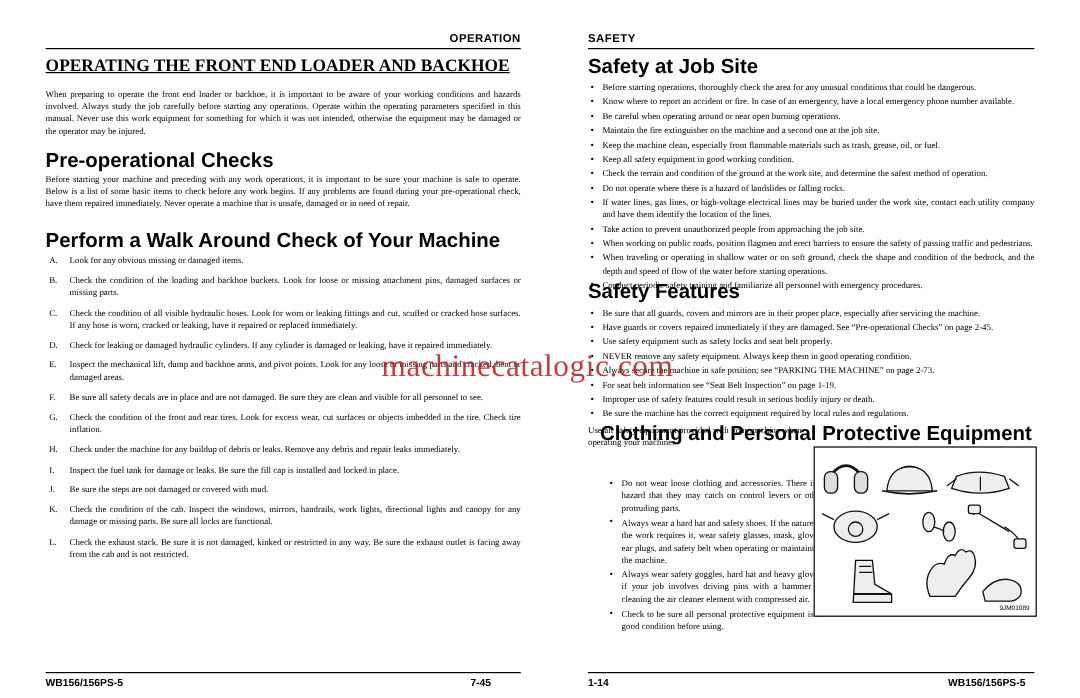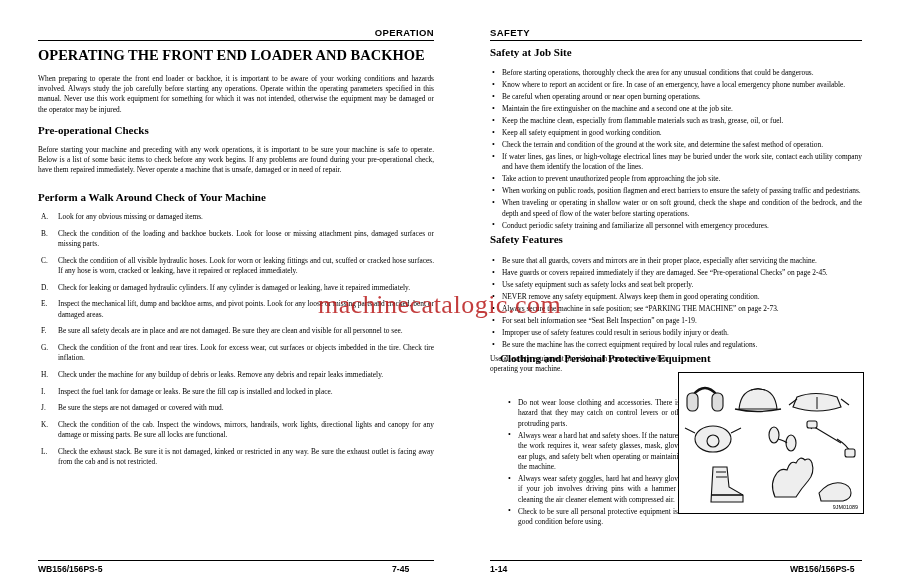--- a/index.html
+++ b/index.html
@@ -24,26 +24,26 @@
     position:absolute;top:27px;font-size:9.5px;font-weight:bold;
     font-family:"Liberation Sans", sans-serif;letter-spacing:.4px;
   }
   .hdr-rule{
     position:absolute;height:1px;background:#000;
   }
 
   .h1{
     position:absolute;
     font-family:"Liberation Serif", serif;
-    font-weight:bold;font-size:14.5px;
+    font-weight:bold;font-size:14.5px;text-decoration:underline;
   }
   .h2{
     position:absolute;
-    font-family:Liberation Serif, serif;
-    font-weight:bold;font-size:11px;
+    font-family:Liberation Sans, sans-serif;
+    font-weight:bold;font-size:17px;
   }
   .para{
     position:absolute;
     font-size:7.4px;line-height:10.2px;text-align:justify;
   }
   .bullets{
     position:absolute;
     font-size:7.4px;line-height:10.4px;
   }
   .bullets .bi{
@@ -134,20 +134,21 @@
     <div class="h2" style="left:40px;top:46px;">Safety at Job Site</div>
 
     <div class="bullets" style="left:40px;top:68px;width:372px;">
       <div class="bi">Before starting operations, thoroughly check the area for any unusual conditions that could be dangerous.</div>
       <div class="bi">Know where to report an accident or fire. In case of an emergency, have a local emergency phone number available.</div>
       <div class="bi">Be careful when operating around or near open burning operations.</div>
       <div class="bi">Maintain the fire extinguisher on the machine and a second one at the job site.</div>
       <div class="bi">Keep the machine clean, especially from flammable materials such as trash, grease, oil, or fuel.</div>
       <div class="bi">Keep all safety equipment in good working condition.</div>
       <div class="bi">Check the terrain and condition of the ground at the work site, and determine the safest method of operation.</div>
+      <div class="bi">Do not operate where there is a hazard of landslides or falling rocks.</div>
       <div class="bi">If water lines, gas lines, or high-voltage electrical lines may be buried under the work site, contact each utility company and have them identify the location of the lines.</div>
       <div class="bi">Take action to prevent unauthorized people from approaching the job site.</div>
       <div class="bi">When working on public roads, position flagmen and erect barriers to ensure the safety of passing traffic and pedestrians.</div>
       <div class="bi">When traveling or operating in shallow water or on soft ground, check the shape and condition of the bedrock, and the depth and speed of flow of the water before starting operations.</div>
       <div class="bi">Conduct periodic safety training and familiarize all personnel with emergency procedures.</div>
     </div>
 
     <div class="h2" style="left:40px;top:233px;">Safety Features</div>
 
     <div class="bullets" style="left:40px;top:256px;width:372px;">

